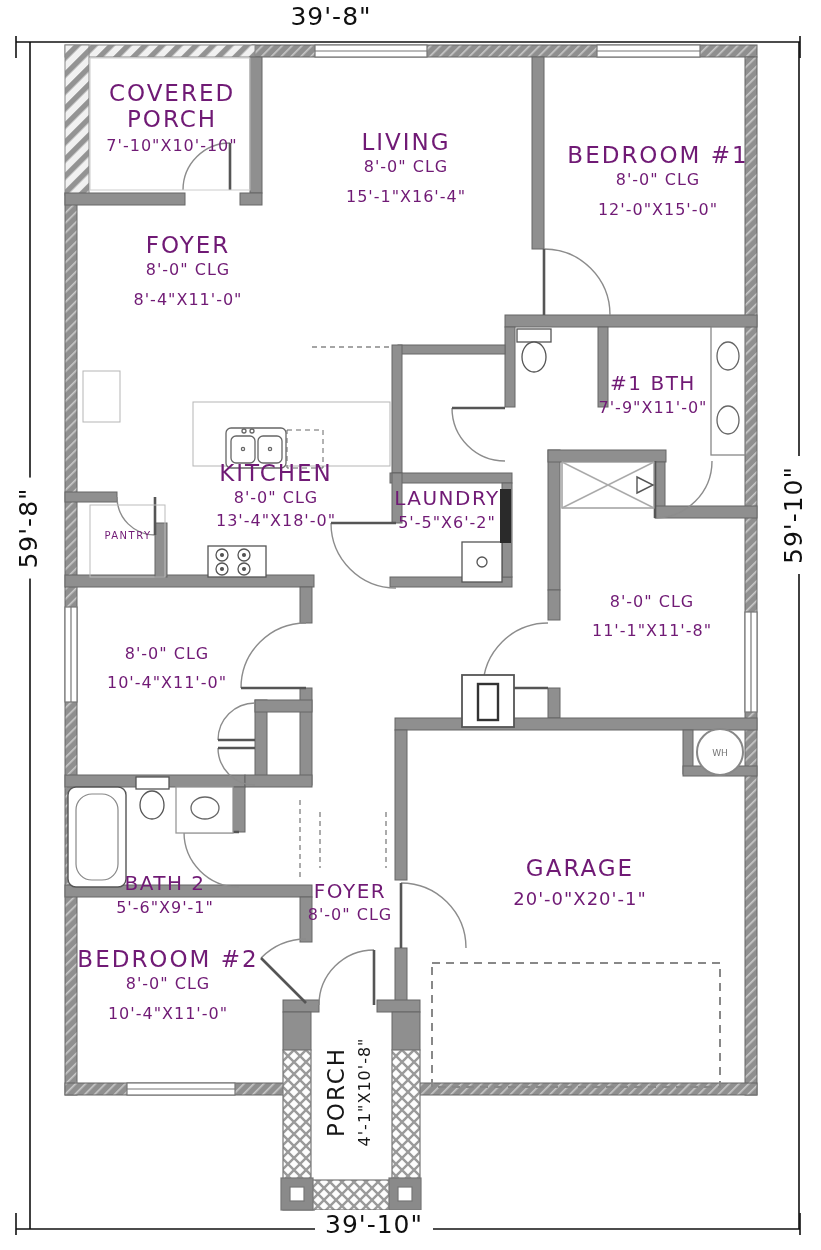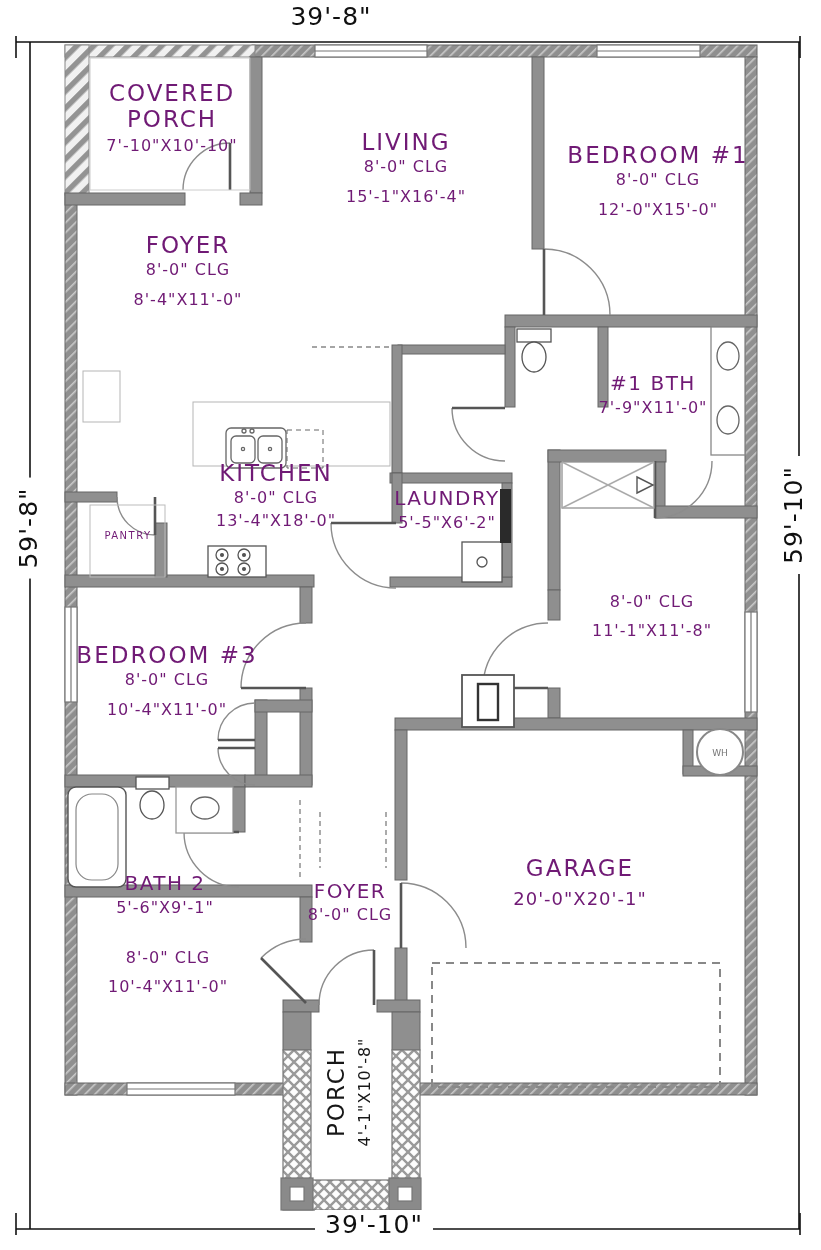--- a/index.html
+++ b/index.html
@@ -286,36 +286,36 @@
   <div class="rname">LAUNDRY</div>
   <div class="rsize">5'-5"X6'-2"</div>
 </div>
 
 <div class="room-label" style="left:652px;top:590px;">
   <div class="rclg">8'-0" CLG</div>
   <div class="rsize">11'-1"X11'-8"</div>
 </div>
 
 <div class="room-label" style="left:167px;top:642px;">
-  <div class="rname">BEDROOM #3</div>
   <div class="rclg">8'-0" CLG</div>
   <div class="rsize">10'-4"X11'-0"</div>
 </div>
 
 <div class="room-label sm compact" style="left:165px;top:872px;">
   <div class="rname">BATH 2</div>
   <div class="rsize">5'-6"X9'-1"</div>
 </div>
 
 <div class="room-label sm compact" style="left:350px;top:880px;">
   <div class="rname">FOYER</div>
   <div class="rclg">8'-0" CLG</div>
 </div>
 
 <div class="room-label" style="left:168px;top:946px;">
+  <div class="rname">BEDROOM #2</div>
   <div class="rclg">8'-0" CLG</div>
   <div class="rsize">10'-4"X11'-0"</div>
 </div>
 
 <div class="room-label big" style="left:580px;top:855px;">
   <div class="rname">GARAGE</div>
   <div class="rsize">20'-0"X20'-1"</div>
 </div>
 
 <div class="rot" style="left:348px;top:1092px;">

